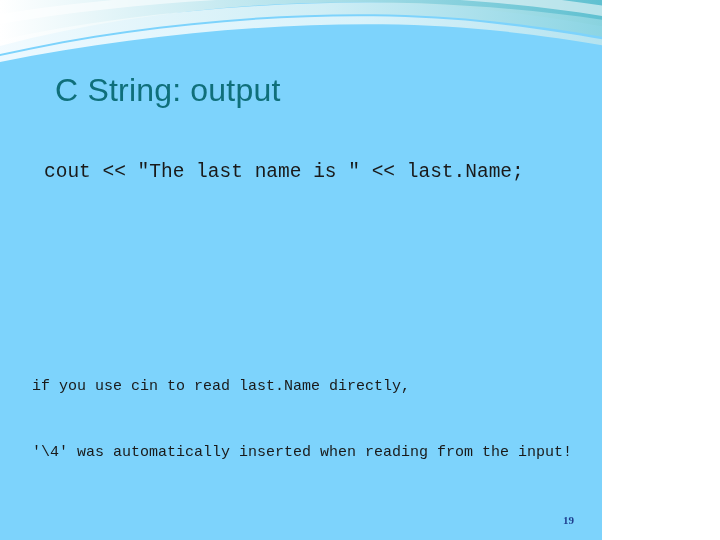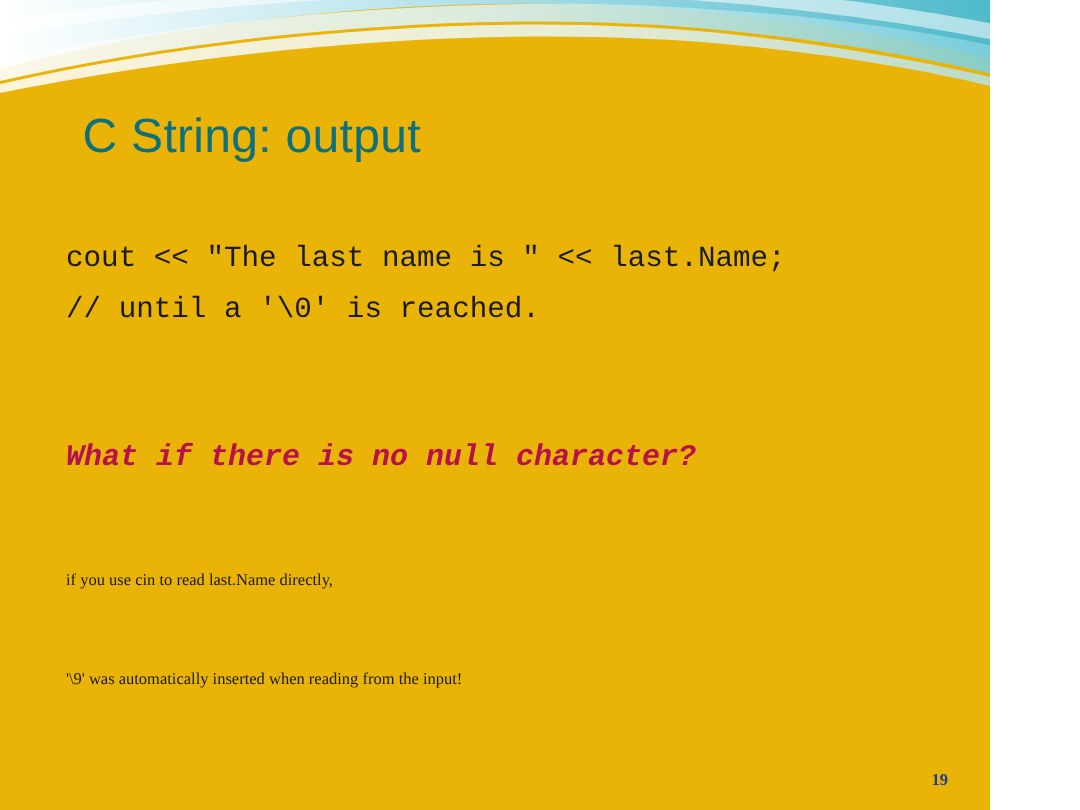--- a/index.html
+++ b/index.html
@@ -9,23 +9,23 @@
   body {
     width: 720px;
     height: 540px;
     background: #ffffff;
     font-family: "Liberation Sans", sans-serif;
     overflow: hidden;
     position: relative;
   }
   .slide {
     position: relative;
-    width: 660px;
+    width: 602px;
     height: 540px;
-    background: #eab308;
+    background: #7dd3fc;
     overflow: hidden;
   }
   .decor {
     position: absolute;
     top: 0;
     left: 0;
     width: 720px;
     height: 120px;
     pointer-events: none;
   }
@@ -60,23 +60,23 @@
     top: 294px;
     font-family: "Liberation Mono", monospace;
     font-size: 20px;
     font-weight: bold;
     font-style: italic;
     color: #b8104a;
     white-space: pre;
   }
   .para {
     position: absolute;
-    left: 44px;
-    font-family: Liberation Serif, serif;
-    font-size: 11px;
+    left: 32px;
+    font-family: Liberation Mono, monospace;
+    font-size: 15px;
     line-height: 22px;
     color: #1a1a1a;
     white-space: pre;
   }
   .para-1 { top: 332px; }
   .para-2 { top: 392px; }
   .para-line { white-space: pre; }
   .slide-number {
     position: absolute;
     right: 28px;
@@ -114,28 +114,26 @@
     <path d="M0,46 C150,6 330,-6 470,8 C580,19 660,36 720,56 L720,0 L0,0 Z" fill="url(#g1)"></path>
     <path d="M0,54 C160,18 340,6 480,20 C590,31 665,48 720,66 L720,44 C650,26 570,12 470,6 C330,-4 150,8 0,40 Z" fill="url(#g2)" opacity="0.9"></path>
     <path d="M0,62 C170,28 350,16 490,30 C600,41 670,58 720,74 L720,66 C660,50 585,33 480,22 C340,8 160,20 0,56 Z" fill="url(#g3)" opacity="0.85"></path>
     <path d="M0,24 C140,0 320,-10 460,0 C570,8 660,24 720,40 L720,28 C650,12 560,-4 450,-10 C320,-16 140,-8 0,14 Z" fill="#ffffff" opacity="0.55"></path>
   </svg>
 
   <div class="title">C String: output</div>
 
   <div class="code-block">
     <div class="code-line">cout &lt;&lt; "The last name is " &lt;&lt; last.Name;</div>
-    <div class="code-line">// until a '\0' is reached.</div>
   </div>
 
-  <div class="question">What if there is no null character?</div>
 
   <div class="para para-1">
     <div class="para-line">if you use cin to read last.Name directly,</div>
-    <div class="para-line">'\9' was automatically inserted when reading from the input!</div>
+    <div class="para-line">'\4' was automatically inserted when reading from the input!</div>
   </div>
 
   <div class="para para-2">
   </div>
 
   <div class="slide-number">19</div>
 
 </div>
 
 </body></html>

